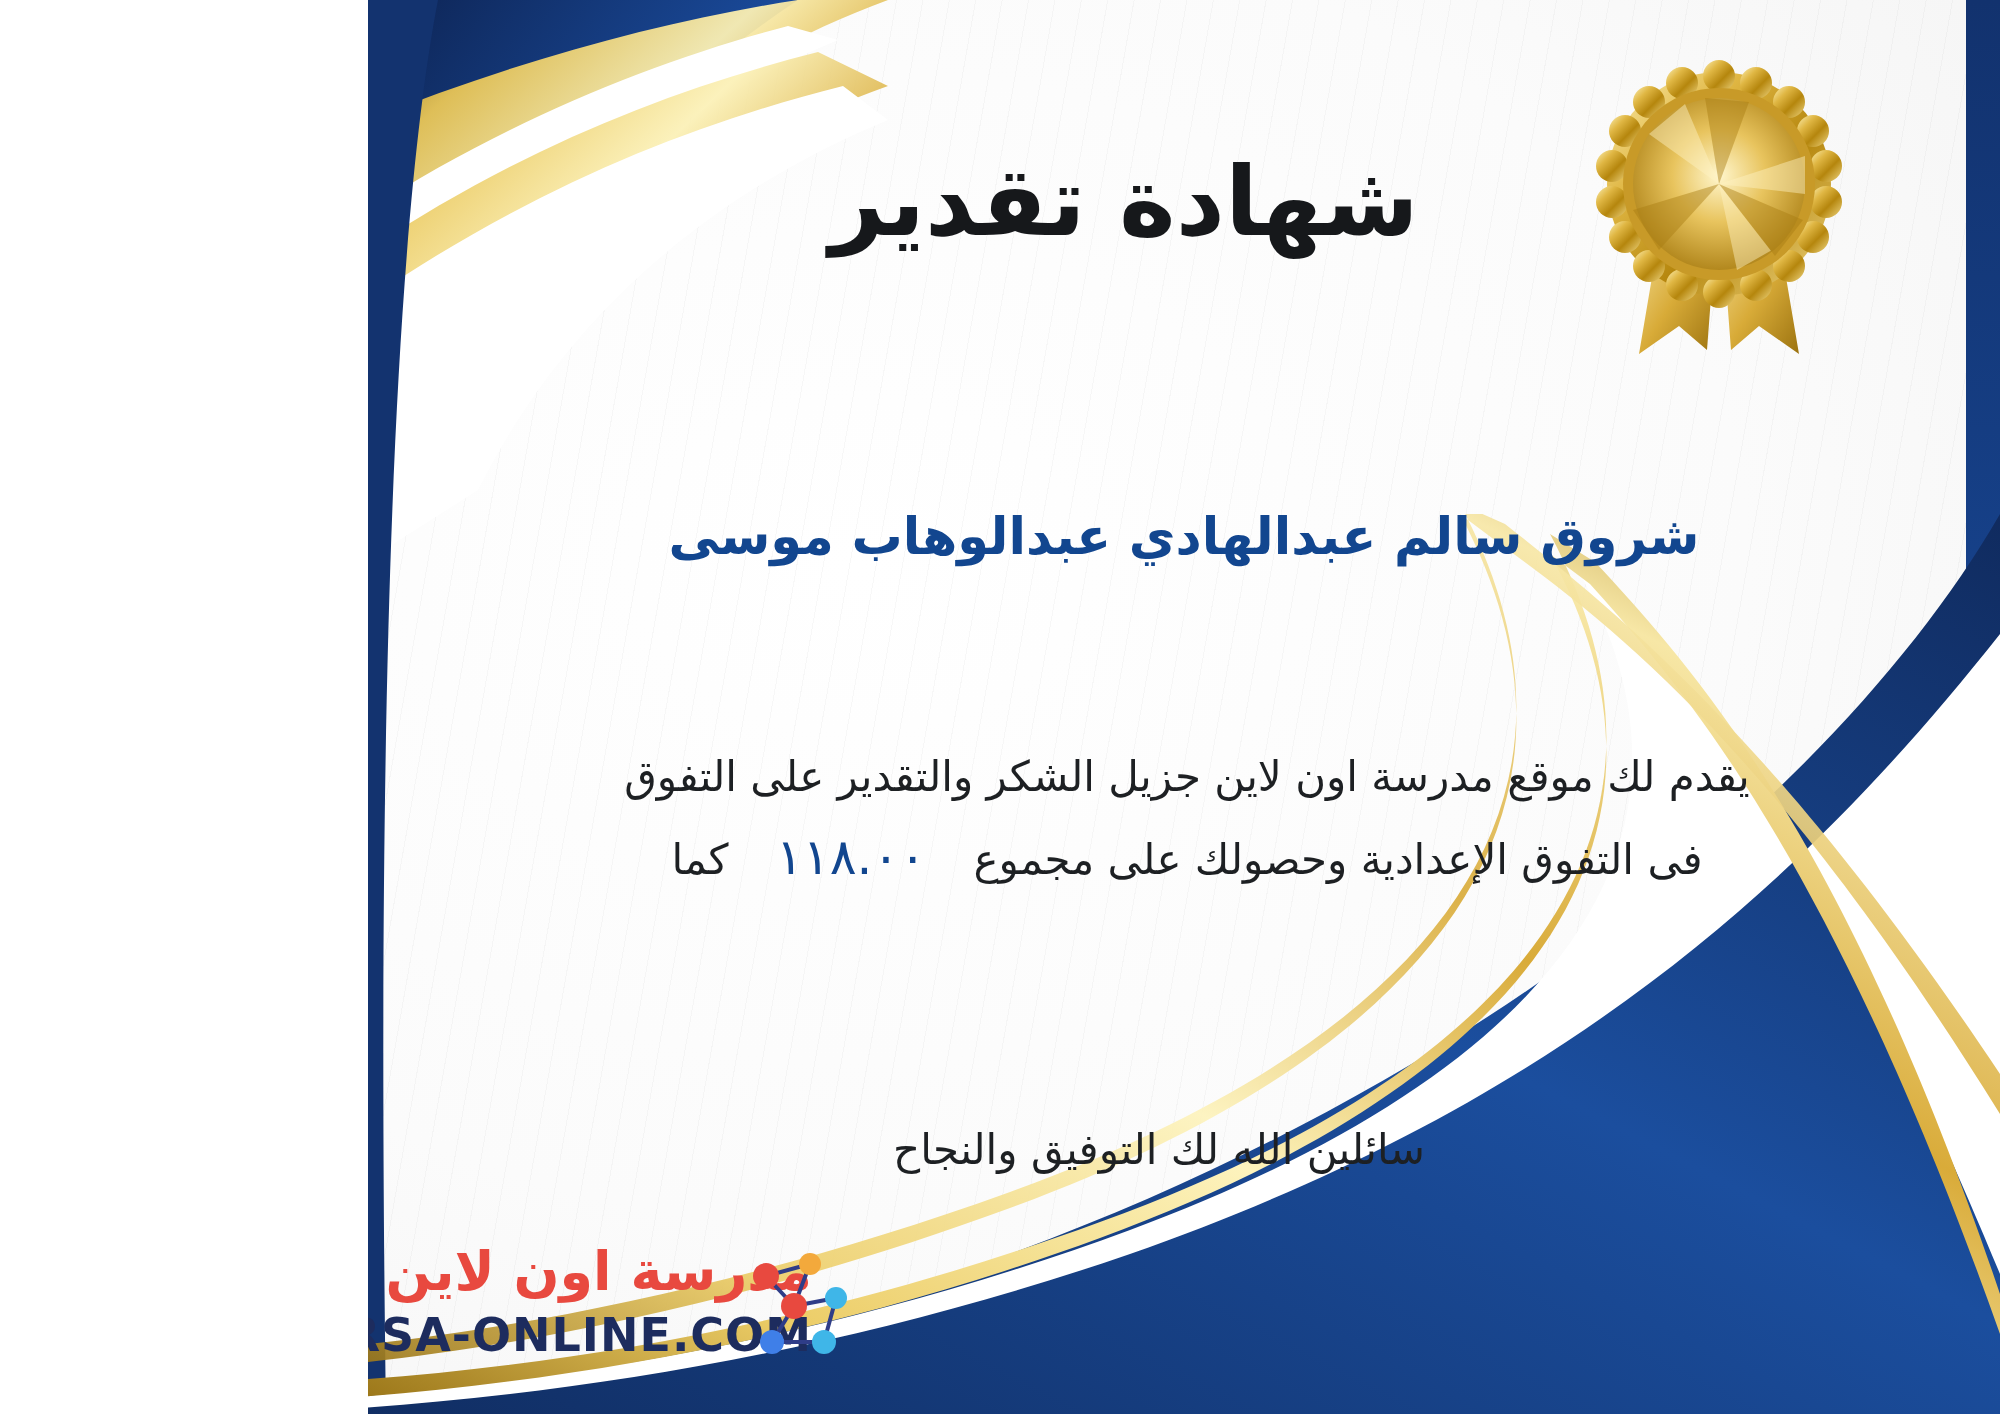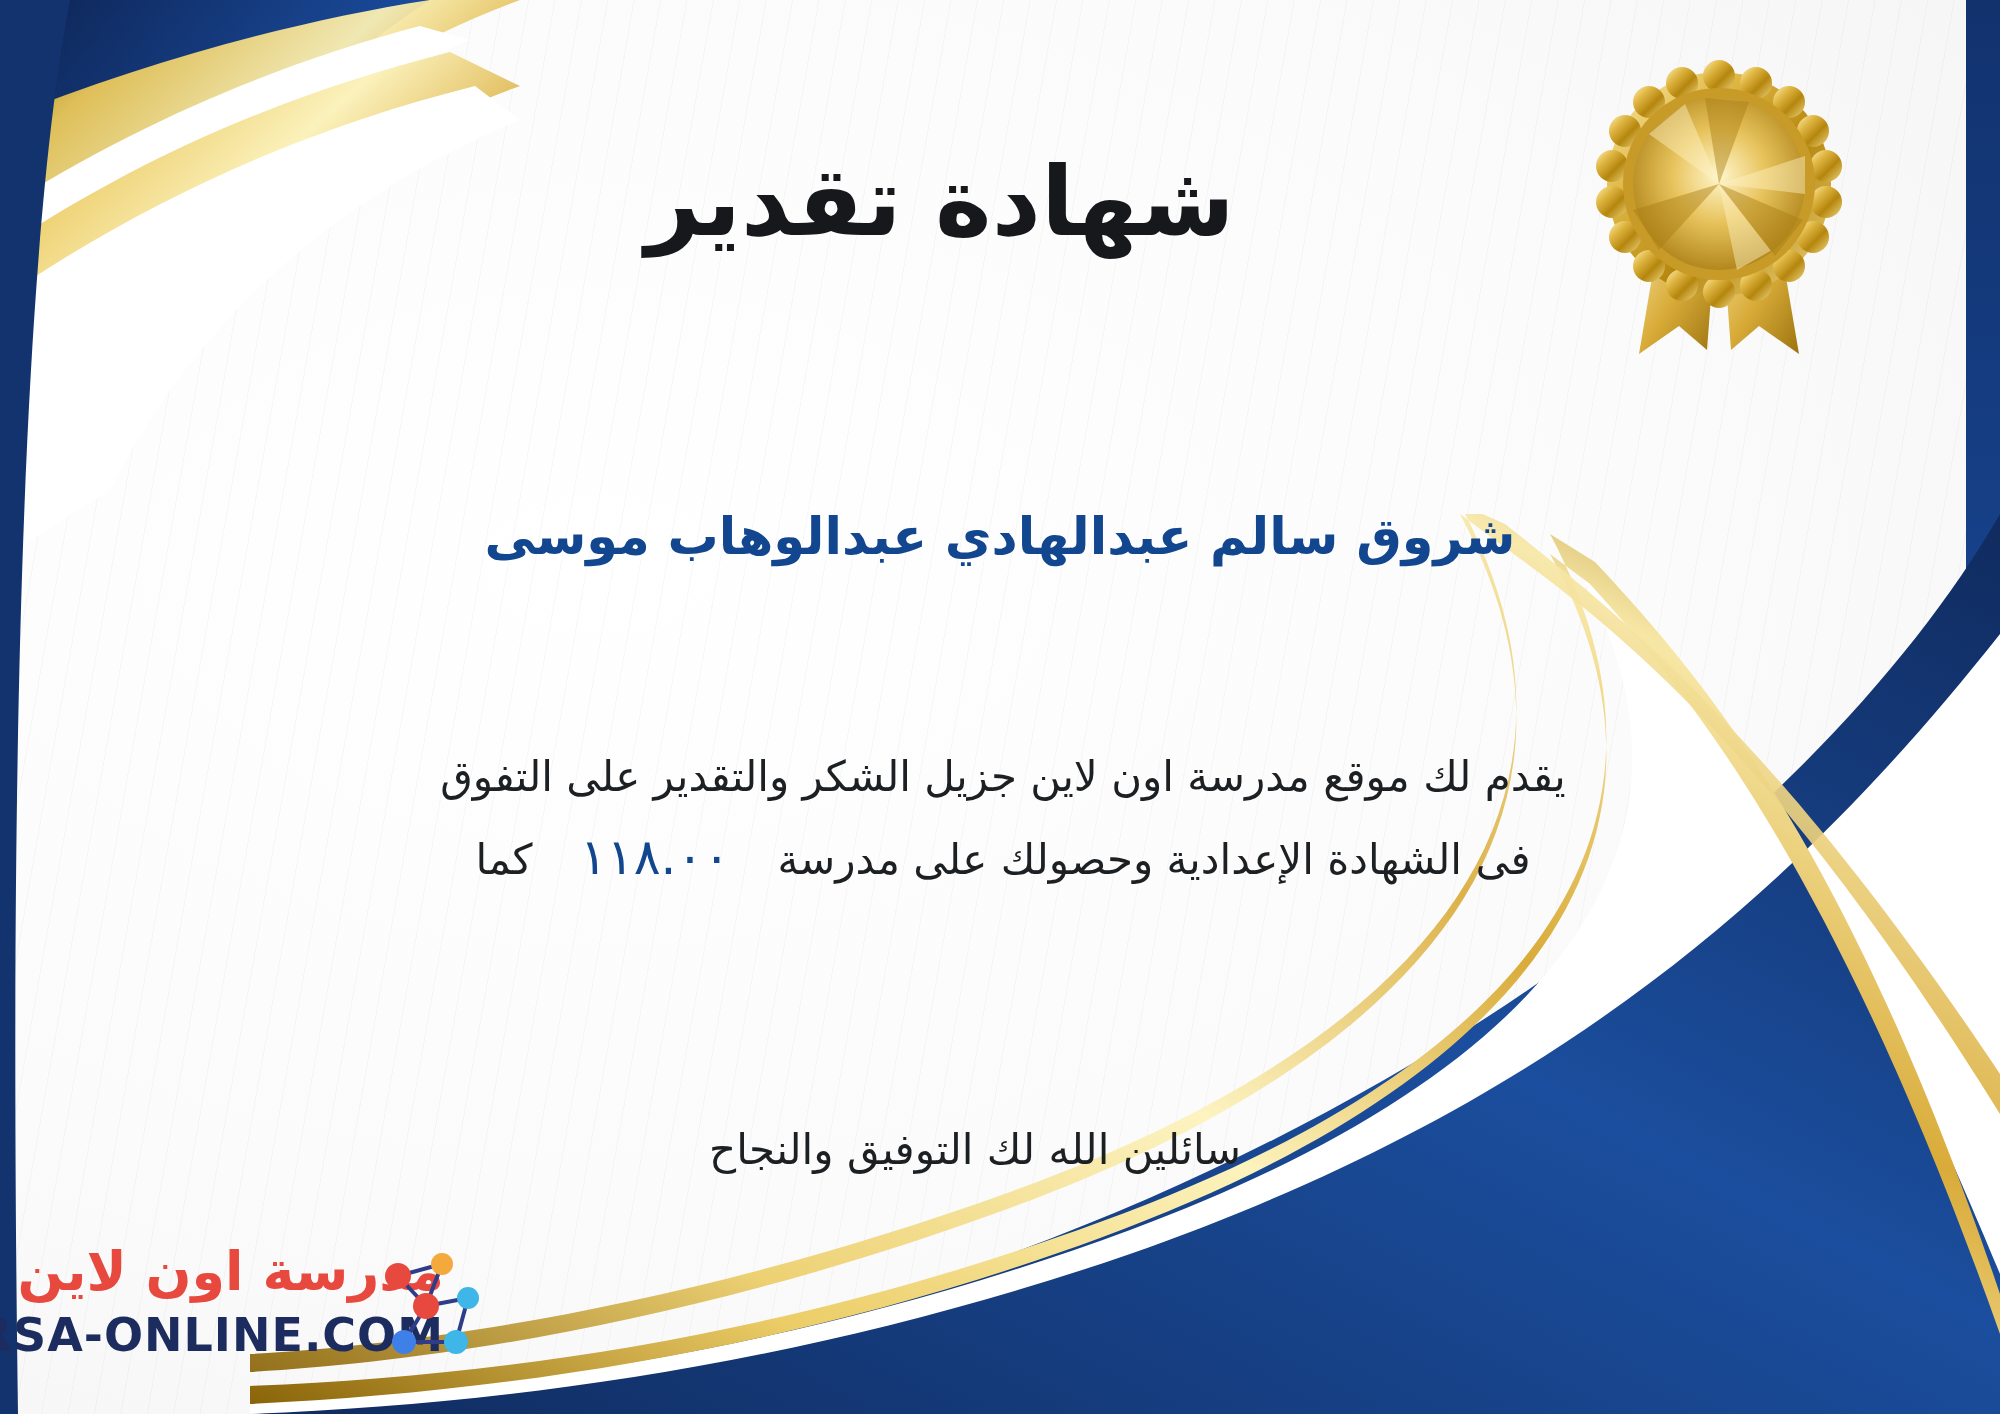--- a/index.html
+++ b/index.html
@@ -2,21 +2,21 @@
 <html lang="ar" dir="rtl"><head>
 <meta charset="utf-8">
 <style>
   html, body {
     margin: 0;
     padding: 0;
     background: #ffffff;
   }
   #certificate {
     position: relative;
-    width: 2000px;
+    width: 1632px;
     height: 1414px;
     overflow: hidden;
     background: #ffffff;
     font-family: "DejaVu Sans", "Liberation Sans", sans-serif;
   }
 
   
   .bg-texture {
     position: absolute;
     inset: 0;
@@ -287,21 +287,21 @@
 
   <div class="content">
 
     <div class="cert-title">شهادة تقدير</div>
 
     <div class="student-name">شروق سالم عبدالهادي عبدالوهاب موسى</div>
 
     <div class="body-block">
       <span class="body-line">يقدم لك موقع مدرسة اون لاين جزيل الشكر  والتقدير على التفوق</span>
       <span class="body-line">
-        <span>فى الشهادة الإعدادية وحصولك على مدرسة</span>
+        <span>فى التفوق الإعدادية وحصولك على مجموع</span>
         <span class="score">١١٨.٠٠</span>
         <span>كما</span>
       </span>
     </div>
 
     <div class="wish-line">سائلين الله لك التوفيق  والنجاح</div>
   </div>
 
   <div class="footer-logo">
     <div class="logo-ar">مدرسة اون لاين</div>

